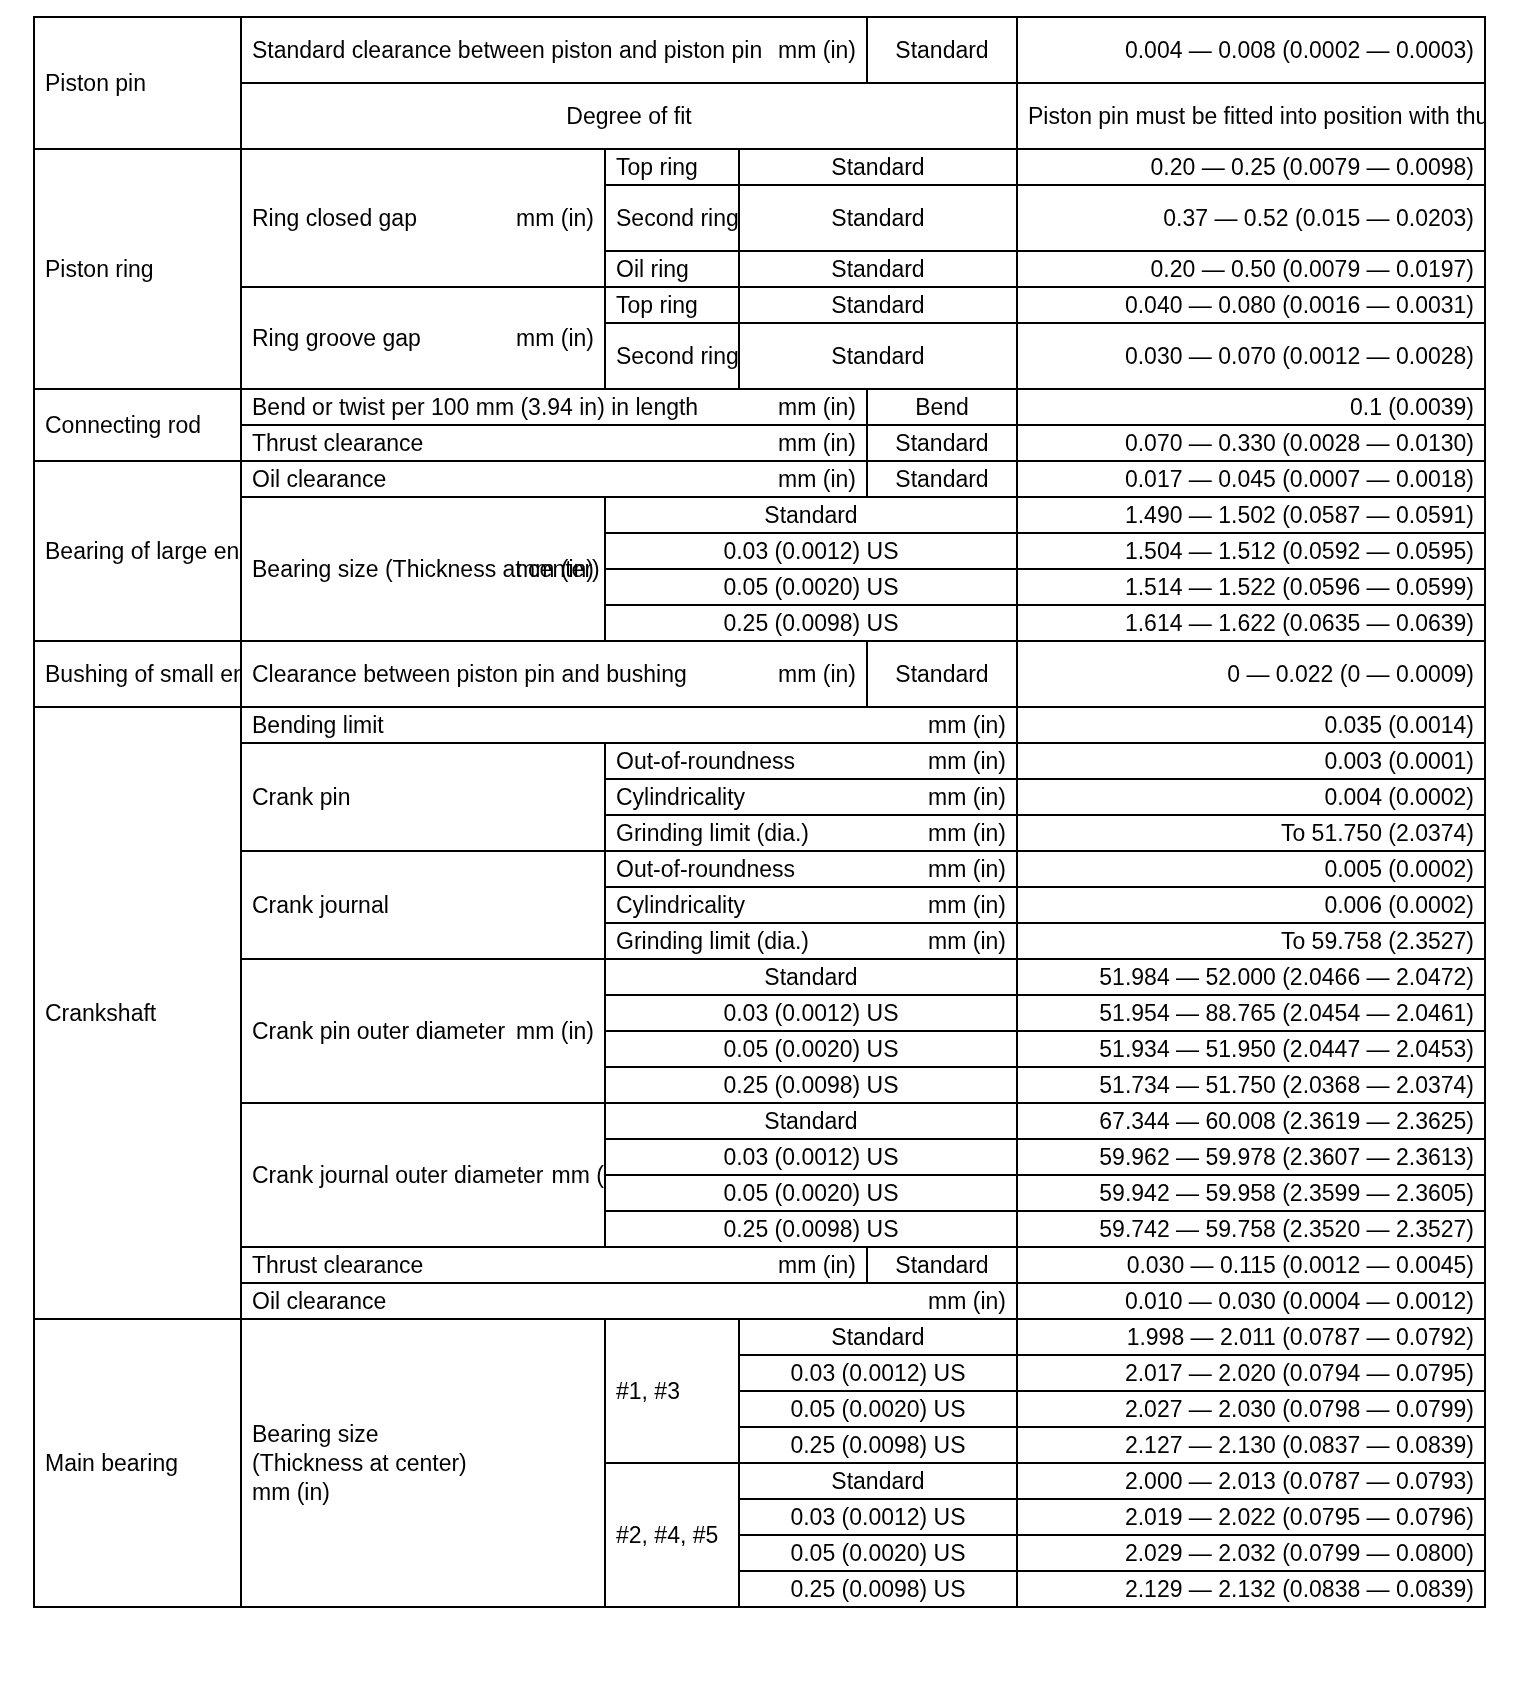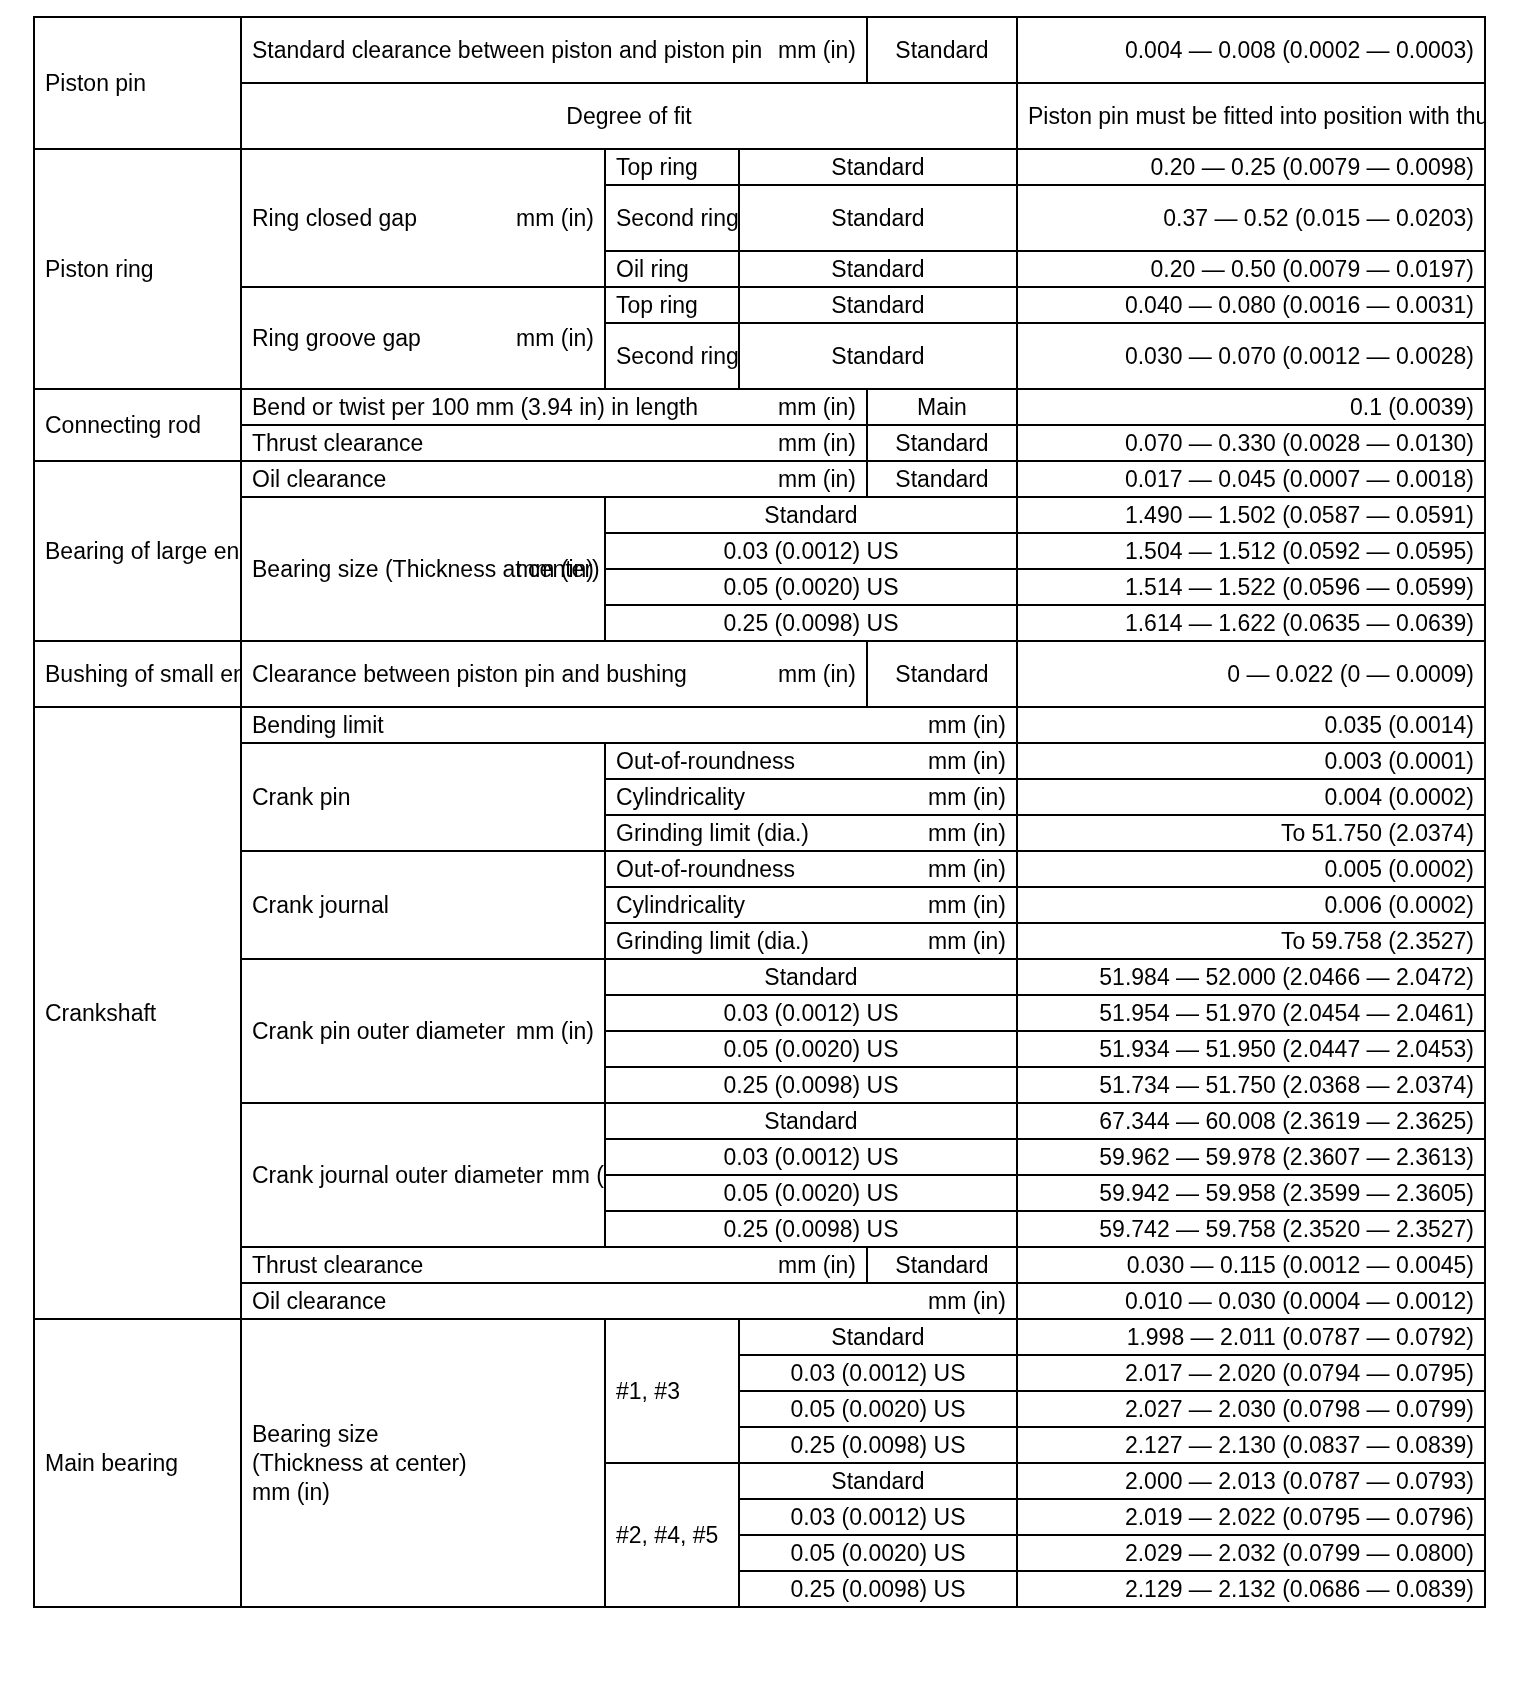--- a/index.html
+++ b/index.html
@@ -92,21 +92,21 @@
   </tr>
 
   <tr class="mid">
     <td rowspan="2">Connecting rod</td>
     <td colspan="3">
       <div class="flexrow">
         <span>Bend or twist per 100 mm (3.94 in) in length</span>
         <span class="u">mm (in)</span>
       </div>
     </td>
-    <td class="thickR">Main</td>
+    <td class="thickR">Bend</td>
     <td class="val">0.1 (0.0039)</td>
   </tr>
   <tr class="mid">
     <td colspan="3">
       <div class="flexrow">
         <span>Thrust clearance</span>
         <span class="u">mm (in)</span>
       </div>
     </td>
     <td class="thickR">Standard</td>
@@ -233,21 +233,21 @@
       <div class="flexrow">
             <span>Crank pin outer diameter</span>
             <span class="u">mm (in)</span>
           </div>
     </td>
     <td colspan="3" class="thickR">Standard</td>
     <td class="val">51.984 — 52.000 (2.0466 — 2.0472)</td>
   </tr>
   <tr class="mid">
     <td colspan="3" class="thickR">0.03 (0.0012) US</td>
-    <td class="val">51.954 — 51.970 (2.0454 — 2.0461)</td>
+    <td class="val">51.954 — 88.765 (2.0454 — 2.0461)</td>
   </tr>
   <tr class="mid">
     <td colspan="3" class="thickR">0.05 (0.0020) US</td>
     <td class="val">51.934 — 51.950 (2.0447 — 2.0453)</td>
   </tr>
   <tr class="mid">
     <td colspan="3" class="thickR">0.25 (0.0098) US</td>
     <td class="val">51.734 — 51.750 (2.0368 — 2.0374)</td>
   </tr>
 
@@ -325,16 +325,16 @@
   <tr class="mid">
     <td colspan="2" class="thickR">0.03 (0.0012) US</td>
     <td class="val">2.019 — 2.022 (0.0795 — 0.0796)</td>
   </tr>
   <tr class="mid">
     <td colspan="2" class="thickR">0.05 (0.0020) US</td>
     <td class="val">2.029 — 2.032 (0.0799 — 0.0800)</td>
   </tr>
   <tr class="mid">
     <td colspan="2" class="thickR">0.25 (0.0098) US</td>
-    <td class="val">2.129 — 2.132 (0.0686 — 0.0839)</td>
+    <td class="val">2.129 — 2.132 (0.0838 — 0.0839)</td>
   </tr>
 </tbody>
   </table>
 
 </body></html>

